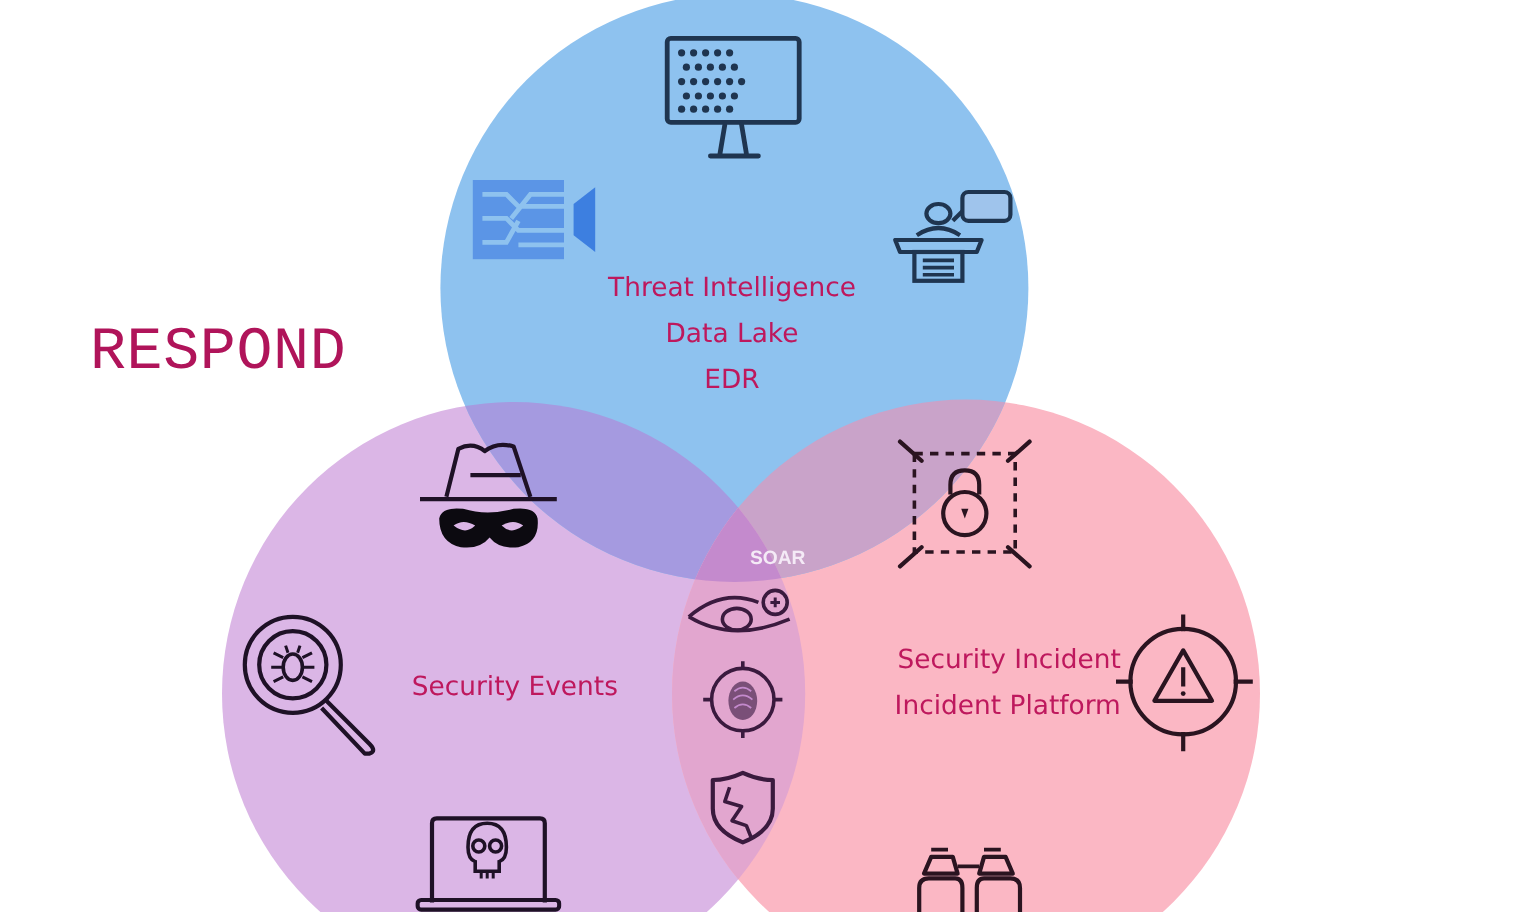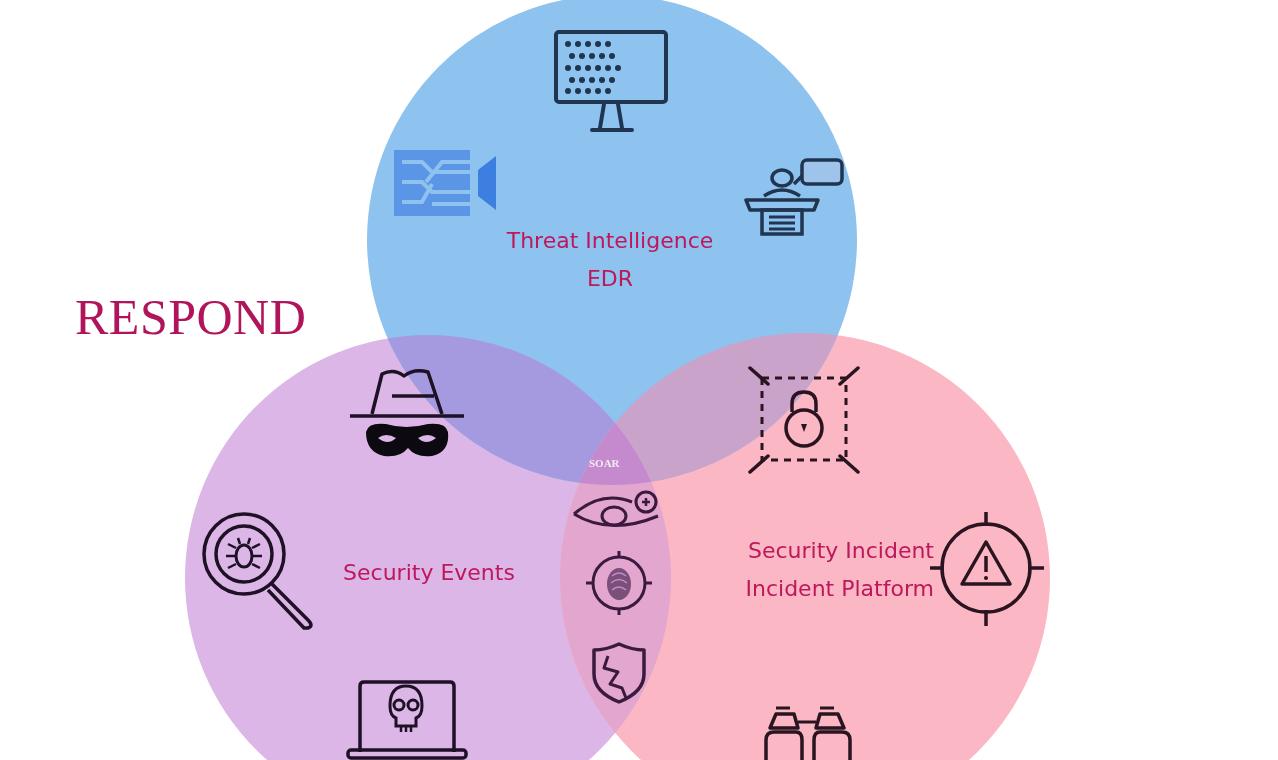--- a/index.html
+++ b/index.html
@@ -1,21 +1,21 @@
 <!DOCTYPE html>
 <html><head>
 <meta charset="utf-8">
 <style>
   html, body { margin: 0; padding: 0; background: #ffffff; }
   body { width: 1278px; height: 760px; overflow: hidden; position: relative; font-family: "DejaVu Sans", sans-serif; }
   #stage { position: absolute; left: 0; top: 0; width: 1278px; height: 760px; }
   .label { position: absolute; white-space: nowrap; }
-  .big { font-family: Liberation Serif, serif; font-size: 50px; color: #b0145a; letter-spacing: 0.5px; margin-top: 22px; }
+  .big { font-family: Liberation Mono, monospace; font-size: 50px; color: #b0145a; letter-spacing: 0.5px; }
   .inner { font-family: "DejaVu Sans", sans-serif; font-size: 22px; color: #be185d; text-align: center; line-height: 38px; }
-  .soar { font-family: Liberation Serif, serif; font-weight: bold; font-size: 11px; color: #f4eaf6; }
+  .soar { font-family: Liberation Sans, sans-serif; font-weight: bold; font-size: 16px; color: #f4eaf6; margin-left: 36px; }
   .icon { position: absolute; }
 </style>
 </head>
 <body>
 
 <div id="stage">
   <svg width="1278" height="760" viewBox="0 0 1278 760" style="position:absolute;left:0;top:0;">
     <defs>
       <clipPath id="cTop">
           <circle cx="612" cy="240" r="245"></circle>
@@ -39,20 +39,21 @@
       <g clip-path="url(#cTop)">
         <circle cx="805" cy="578" r="245" fill="#c48acd"></circle>
       </g>
     </g>
   </svg>
 
   <div class="label big" style="left:75px;top:266px;">RESPOND</div>
 
   <div class="label inner" style="left:480px;top:222px;width:260px;">
     <div>Threat Intelligence</div>
+    <div>Data Lake</div>
     <div>EDR</div>
   </div>
 
   <div class="label inner" style="left:322px;top:554px;width:214px;">
     <div>Security Events</div>
   </div>
 
   <div class="label inner" style="left:672px;top:532px;width:262px;text-align:right;">
     <div>Security Incident</div>
     <div>Incident Platform</div>

